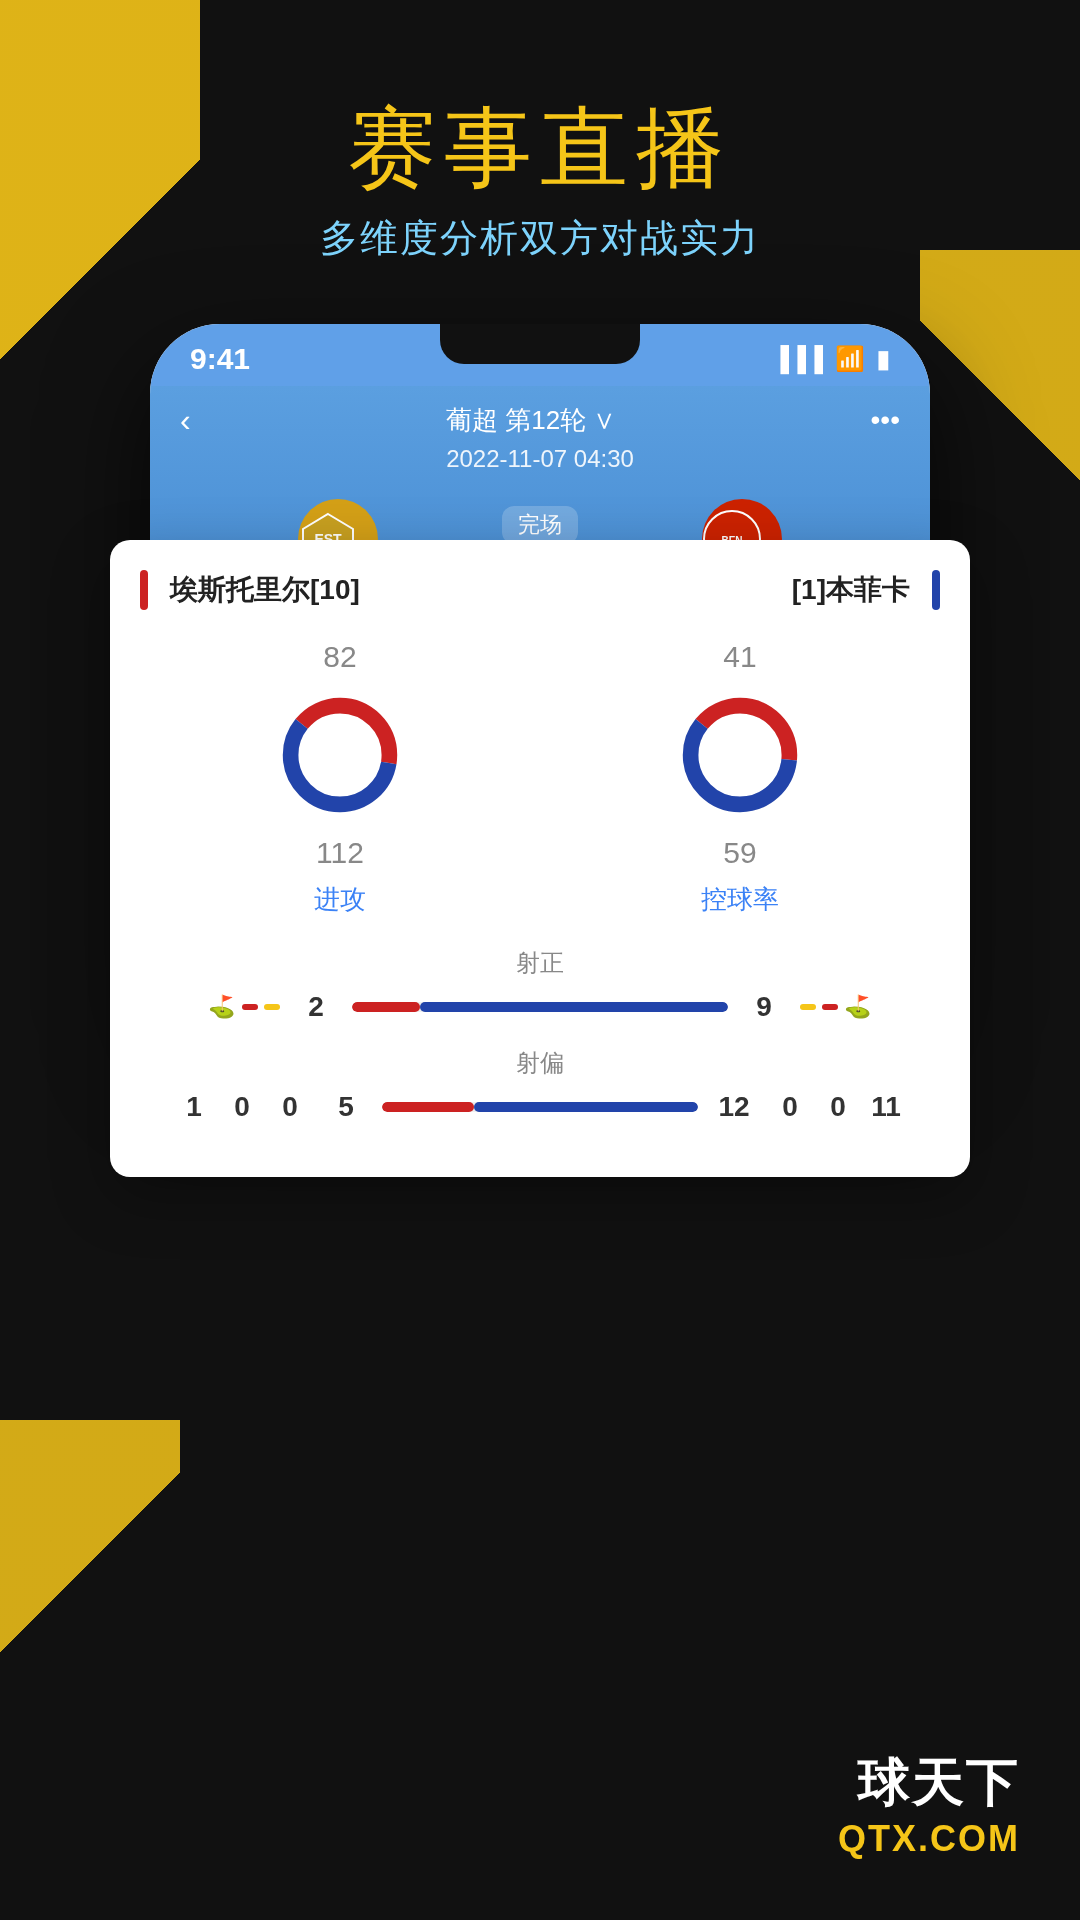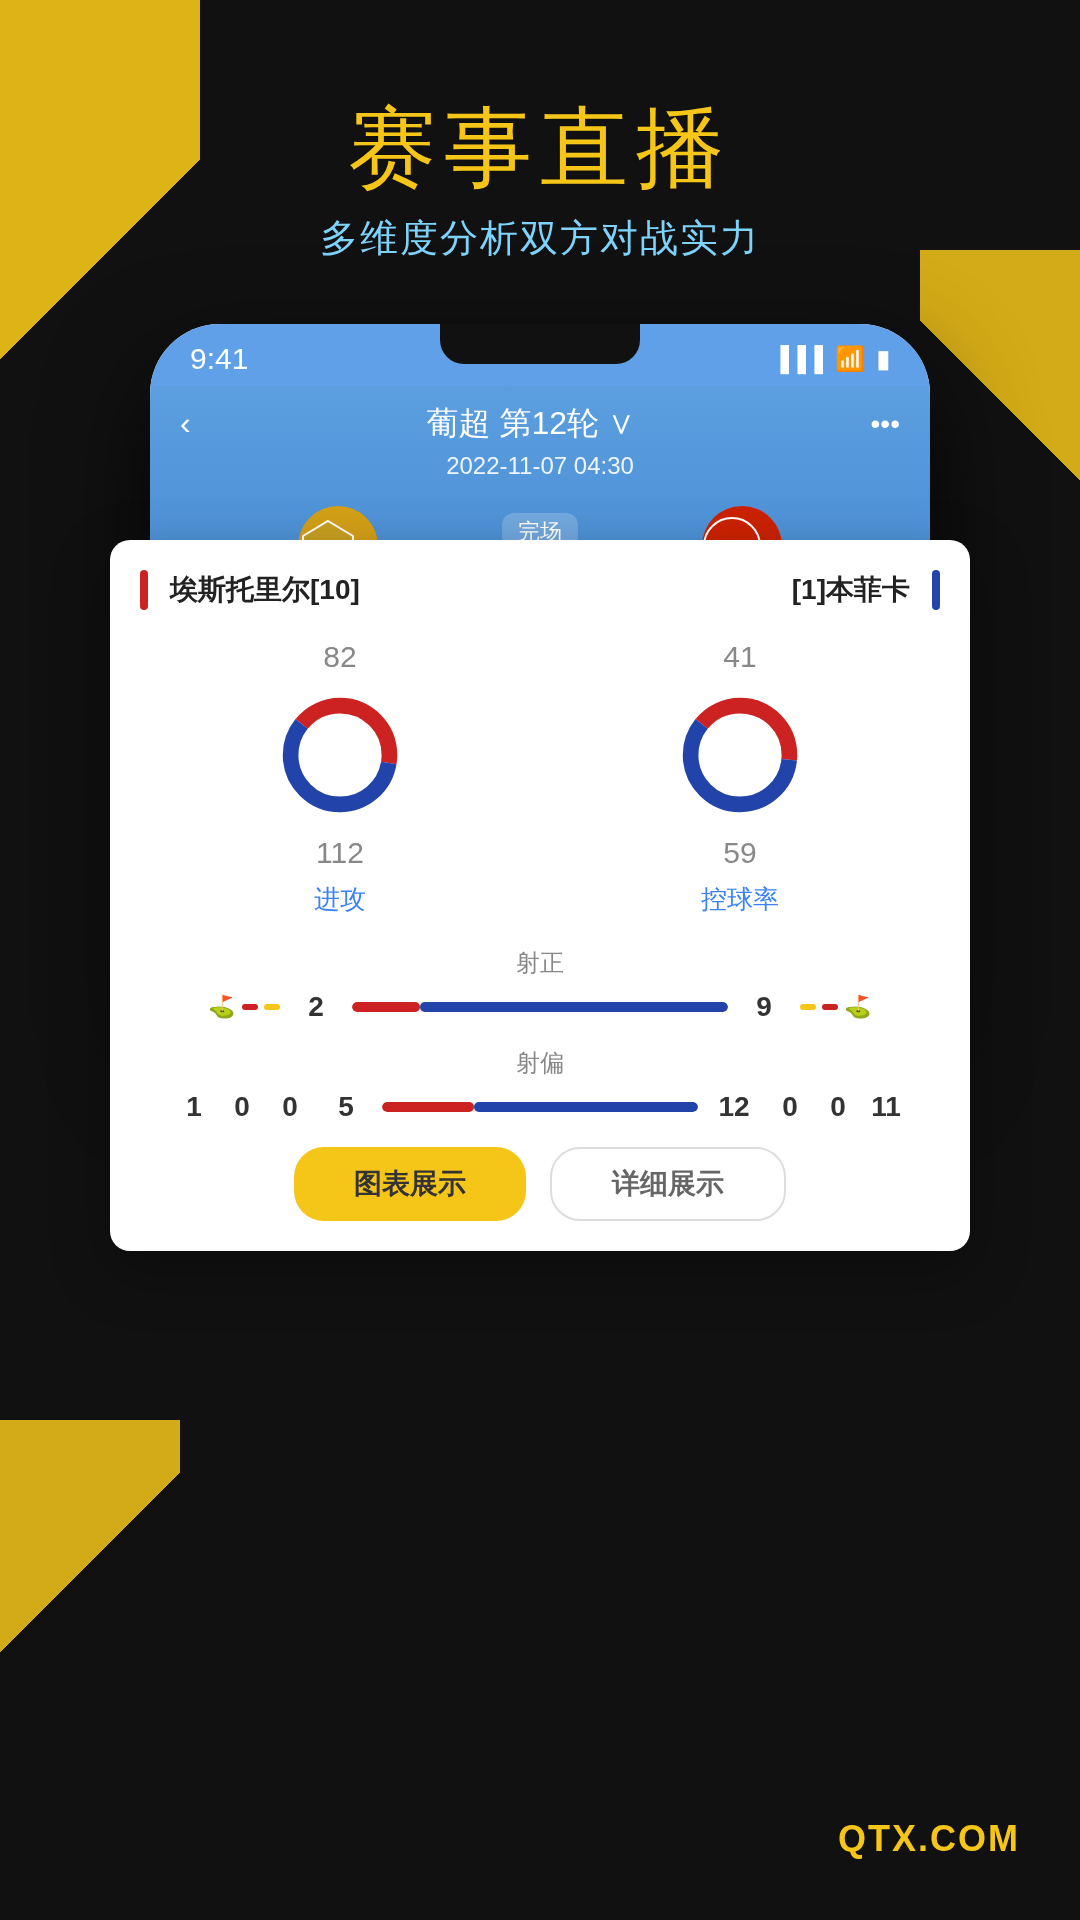--- a/index.html
+++ b/index.html
@@ -89,21 +89,21 @@
     .status-bar {
       background: #60a0e8;
       display: flex;
       justify-content: space-between;
       align-items: center;
       padding: 18px 40px 10px;
       color: white;
       font-size: 28px;
       font-weight: 600;
     }
-    .status-time { font-size: 30px; font-weight: 400; }
+    .status-time { font-size: 30px; font-weight: 700; }
     .status-icons { display: flex; align-items: center; gap: 12px; font-size: 24px; }
 
     
     .notch {
       position: absolute;
       top: 0; left: 50%;
       transform: translateX(-50%);
       width: 200px; height: 40px;
       background: #111;
       border-radius: 0 0 24px 24px;
@@ -121,21 +121,21 @@
       align-items: center;
       margin-bottom: 6px;
     }
     .back-btn {
       color: white;
       font-size: 32px;
       cursor: pointer;
     }
     .match-league {
       color: white;
-      font-size: 32px;
+      font-size: 26px;
       text-align: center;
     }
     .match-more { color: white; font-size: 28px; }
 
     .match-datetime {
       text-align: center;
       color: rgba(255,255,255,0.9);
       font-size: 24px;
       margin-bottom: 16px;
     }
@@ -737,22 +737,19 @@
           <span class="stat-value">12</span>
           <div style="display:flex;align-items:center;gap:8px;width:160px;">
             <span class="stat-value">0</span>
             <span class="stat-value">0</span>
             <span class="stat-value">11</span>
           </div>
         </div>
       </div>
     </div>
 
-    <div class="action-buttons">
-      <button class="action-btn action-btn-active">图表展示</button>
-      <button class="action-btn action-btn-inactive">详细展示</button>
-    </div>
   </div>
 </div>
 
 <div class="bottom-logo">
+  <div class="logo-main">球天下</div>
   <div class="logo-url">QTX.COM</div>
 </div>
 
 </body></html>

